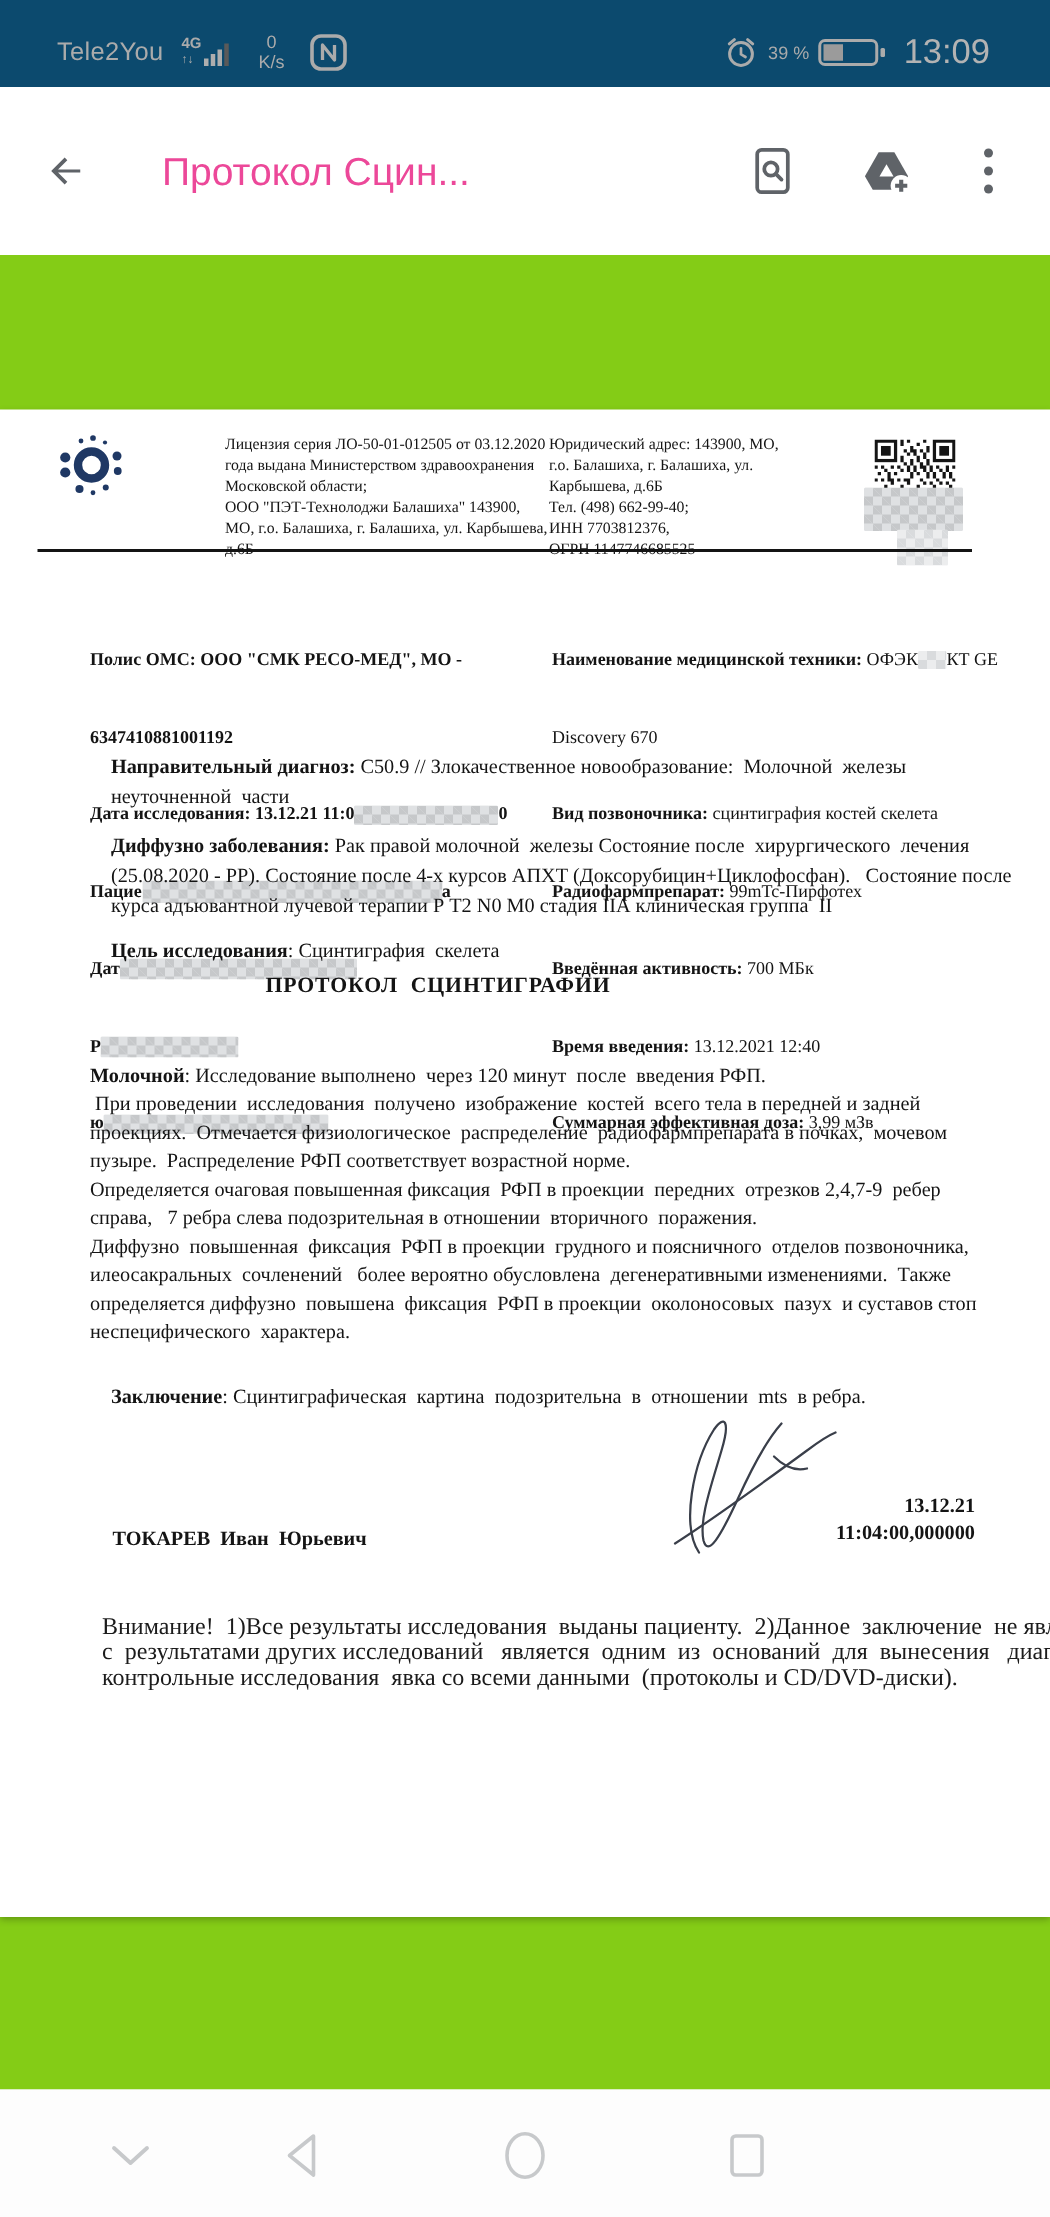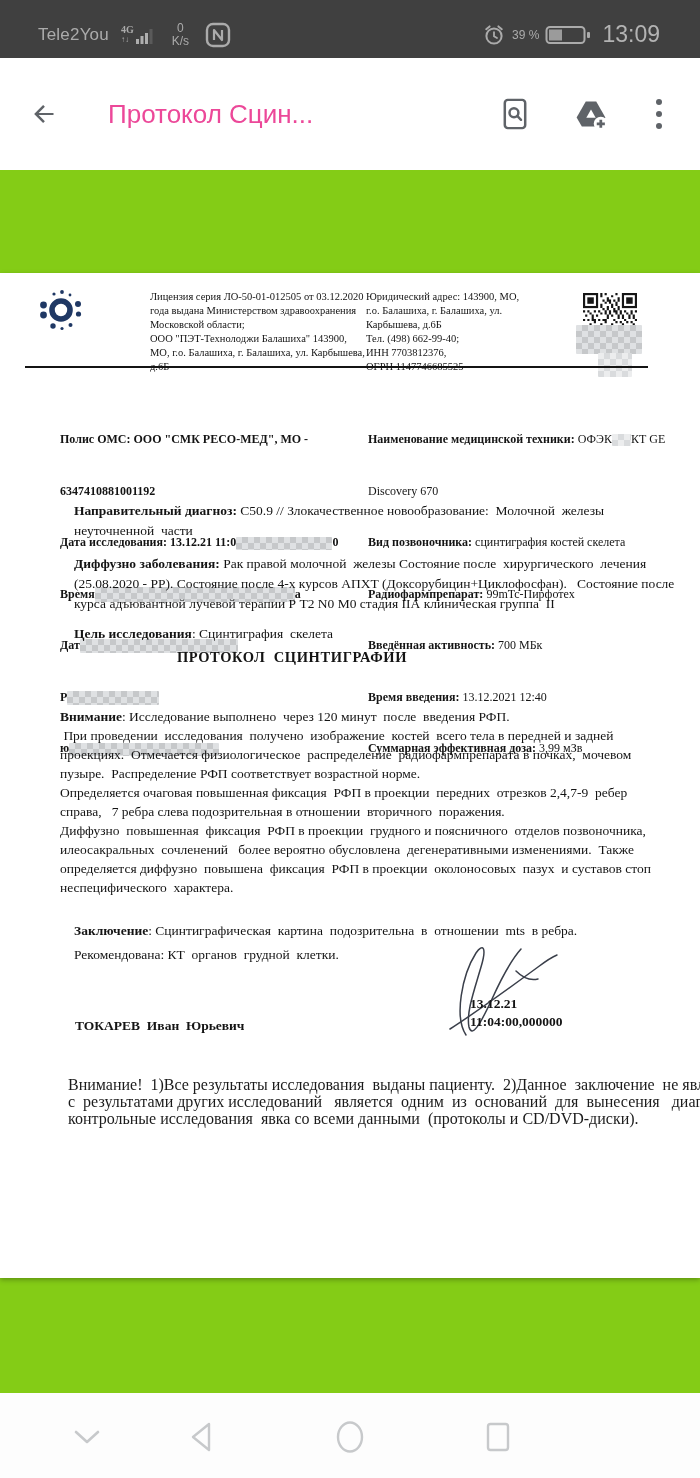--- a/index.html
+++ b/index.html
@@ -1,25 +1,25 @@
 <!DOCTYPE html>
 <html><head>
 <meta charset="utf-8">
 <style>
   html,body{margin:0;padding:0;background:#000;}
   .screen{position:relative;width:700px;height:1478px;overflow:hidden;background:#eef0f2;font-family:"Liberation Sans",sans-serif;}
 
   
-  .statusbar{position:absolute;top:0;left:0;width:700px;height:69px;background:#404040;display:flex;align-items:center;color:#ababab;}
+  .statusbar{position:absolute;top:0;left:0;width:700px;height:69px;background:#0c4a6e;display:flex;align-items:center;color:#ababab;}
   .sb-left{display:flex;align-items:center;margin-left:38px;gap:10px;}
   .sb-carrier{font-size:17px;letter-spacing:.2px;}
   .sb-net{display:flex;flex-direction:column;align-items:flex-start;line-height:1;margin-left:2px;}
   .sb-net .g4{font-size:10px;font-weight:bold;}
   .sb-net .arr{font-size:8px;margin-top:1px;}
-  .sb-netwrap{display:flex;align-items:flex-end;gap:2px;font-family:Liberation Serif, serif;}
+  .sb-netwrap{display:flex;align-items:flex-end;gap:2px;}
   .sb-kps{display:flex;flex-direction:column;align-items:center;line-height:1.05;font-size:12px;margin-left:8px;}
   .sb-right{display:flex;align-items:center;margin-left:auto;margin-right:40px;gap:6px;}
   .sb-time{font-size:23px;color:#b3b3b3;margin-left:4px;}
   .sb-batt-pct{font-size:12px;}
 
   
   .toolbar{position:absolute;top:58px;left:0;width:700px;height:112px;background:#ffffff;display:flex;align-items:center;}
   .tb-back{margin-left:28px;width:30px;height:30px;display:flex;align-items:center;justify-content:center;cursor:pointer;}
   .tb-title{margin-left:50px;font-size:26px;color:#ec4899;white-space:nowrap;overflow:hidden;max-width:330px;}
   .tb-actions{margin-left:auto;display:flex;align-items:center;gap:42px;margin-right:32px;}
@@ -182,21 +182,21 @@
       </svg>
       <div class="ab mosaic" style="left:576px;top:52px;width:66px;height:29px"></div>
       <div class="ab mosaic light" style="left:598px;top:80px;width:34px;height:24px"></div>
 
       <div class="ab sep" style="left:25px;top:93px;width:623px;height:2px"></div>
 
       <div class="ab ser" style="left:60px;top:123px;width:305px">
         <div class="row b">Полис ОМС: ООО "СМК РЕСО-МЕД", МО -</div>
         <div class="row b">6347410881001192</div>
         <div class="row"><span class="b">Дата исследования:</span><span class="b"> 13.12.21 11:0</span><span class="mosaic" style="width:96px;height:13px"></span><span class="b">0</span></div>
-        <div class="row"><span class="b">Время</span><span class="mosaic" style="width:200px;height:15px"></span><span class="b">а</span></div>
+        <div class="row"><span class="b">Пацие</span><span class="mosaic" style="width:200px;height:15px"></span><span class="b">а</span></div>
         <div class="row"><span class="b">Дат</span><span class="mosaic" style="width:158px;height:14px"></span></div>
         <div class="row"><span class="b">Р</span><span class="mosaic" style="width:92px;height:14px"></span></div>
         <div class="row"><span class="b">ю</span><span class="mosaic" style="width:150px;height:13px"></span></div>
       </div>
 
       <div class="ab ser" style="left:368px;top:123px;width:325px">
         <div class="row"><span class="b">Наименование  медицинской  техники: </span><span>ОФЭК</span><span class="mosaic light" style="width:19px;height:12px"></span><span>КТ  GE</span></div>
         <div class="row">Discovery 670</div>
         <div class="row"><span class="b">Вид позвоночника: </span><span>сцинтиграфия костей скелета</span></div>
         <div class="row"><span class="b">Радиофармпрепарат: </span><span>99mTc-Пирфотех</span></div>
@@ -209,44 +209,43 @@
 неуточненной  части</span></div>
 
       <div class="ab ser body" style="left:60px;top:281px"><span class="b">Диффузно заболевания: </span><span>Рак правой молочной  железы Состояние после  хирургического  лечения
 (25.08.2020 - РР). Состояние после 4-х курсов АПХТ (Доксорубицин+Циклофосфан).   Состояние после
 курса адъювантной лучевой терапии Р Т2 N0 М0 стадия IIА клиническая группа  II</span></div>
 
       <div class="ab ser body" style="left:60px;top:351px"><span class="b">Цель исследования</span><span>: Сцинтиграфия  скелета</span></div>
 
       <div class="ab ser b center" style="top:376px;font-size:14.5px;letter-spacing:.6px">ПРОТОКОЛ  СЦИНТИГРАФИИ</div>
 
-      <div class="ab ser proto" style="left:60px;top:434px"><span class="b">Внимание</span><span>: Исследование выполнено  через 120 минут  после  введения РФП.
+      <div class="ab ser proto" style="left:60px;top:434px"><span class="b">Молочной</span><span>: Исследование выполнено  через 120 минут  после  введения РФП.
  При проведении  исследования  получено  изображение  костей  всего тела в передней и задней
 проекциях.  Отмечается физиологическое  распределение  радиофармпрепарата в почках,  мочевом
 пузыре.  Распределение РФП соответствует возрастной норме.
 Определяется очаговая повышенная фиксация  РФП в проекции  передних  отрезков 2,4,7-9  ребер
 справа,   7 ребра слева подозрительная в отношении  вторичного  поражения.
 Диффузно  повышенная  фиксация  РФП в проекции  грудного и поясничного  отделов позвоночника,
 илеосакральных  сочленений   более вероятно обусловлена  дегенеративными изменениями.  Также
 определяется диффузно  повышена  фиксация  РФП в проекции  околоносовых  пазух  и суставов стоп
 неспецифического  характера.</span></div>
 
       <div class="ab ser body" style="left:60px;top:648px"><span class="b">Заключение</span><span>: Сцинтиграфическая  картина  подозрительна  в  отношении  mts  в ребра.</span></div>
 
-      <div class="ab ser body" style="left:60px;top:672px">Рекомендована: КТ  органов  грудной  клетки.</div>
 
       <svg class="ab" style="left:420px;top:664px" width="150" height="110" viewBox="0 0 150 110">
         <g fill="none" stroke="#3a3f4a" stroke-width="1.5" stroke-linecap="round">
           <path d="M46 98 C34 80 42 38 56 16 C63 6 67 10 61 30 C54 54 46 76 49 90 C52 101 60 88 72 62 C82 40 92 22 101 12"></path>
           <path d="M30 92 C55 76 88 52 118 30 C126 24 132 20 137 18"></path>
           <path d="M96 34 C102 40 110 44 118 42"></path>
         </g>
       </svg>
 
-      <div class="ab ser b" style="left:470px;top:722px;width:190px;font-size:13.5px;line-height:18px">13.12.21
+      <div class="ab ser b" style="left:460px;top:722px;width:190px;text-align:right;font-size:13.5px;line-height:18px">13.12.21
 11:04:00,000000</div>
 
       <div class="ab ser b" style="left:75px;top:745px;font-size:13.5px">ТОКАРЕВ  Иван  Юрьевич</div>
 
       <div class="ab ser f11" style="left:68px;top:803px">Внимание!  1)Все результаты исследования  выданы пациенту.  2)Данное  заключение  не является клиническим  диагнозом, а наряду
 с  результатами других исследований   является  одним  из  оснований  для  вынесения   диагноза  в  работе  врача-клинициста.   3)На
 контрольные исследования  явка со всеми данными  (протоколы и CD/DVD-диски).</div>
 
     </div>
   </div>

